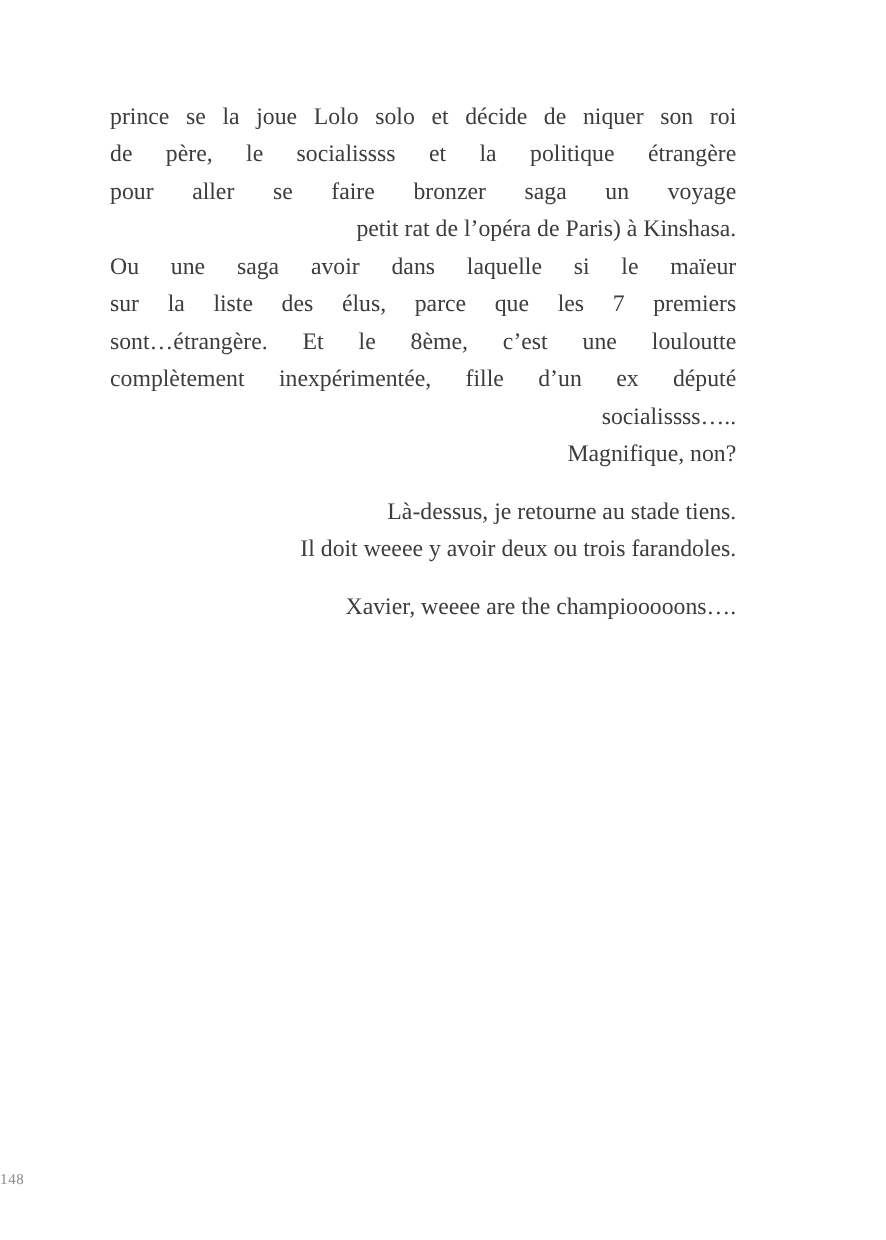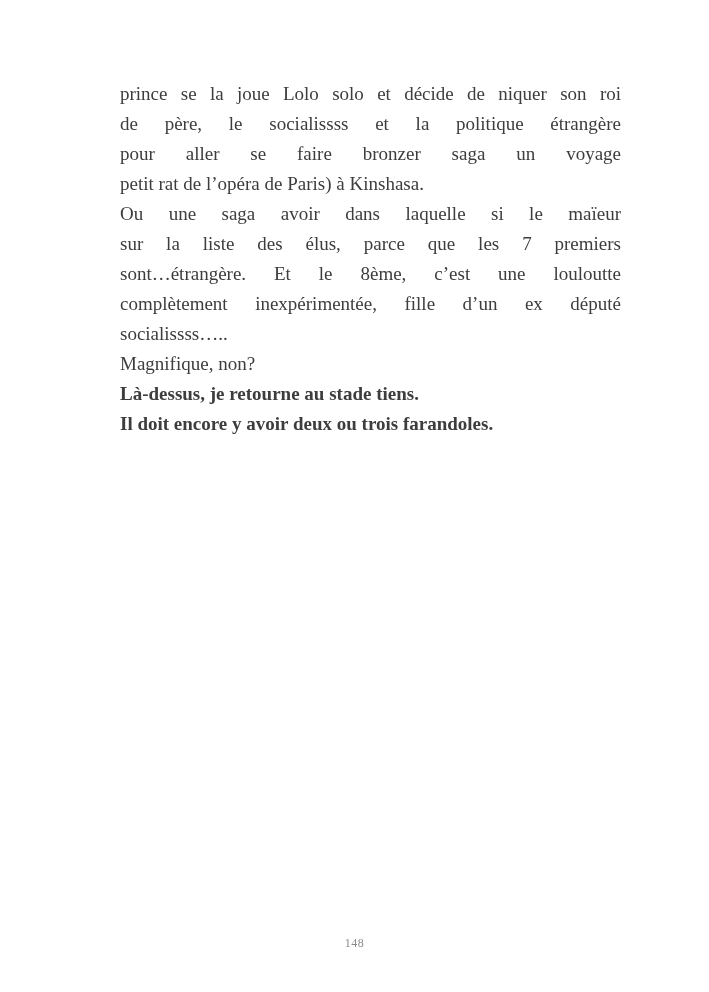--- a/index.html
+++ b/index.html
@@ -14,47 +14,47 @@
     font-family: "Liberation Serif", serif;
     overflow: hidden;
   }
   .page {
     position: absolute;
     inset: 0;
     background: #ffffff;
   }
   .text-block {
     position: absolute;
-    left: 120px;
+    left: 88px;
     top: 79px;
     width: 501px;
     font-size: 19px;
     line-height: 30px;
     color: #3d3d3d;
   }
   .para {
     margin: 0;
   }
   .para.spaced {
-    font-weight: bold;
+    margin-top: 16px;
   }
   .line {
-    text-align: left;
+    text-align: right;
   }
   .line.fill {
     text-align: justify;
     text-align-last: justify;
     text-justify: inter-word;
   }
   .page-number {
     position: absolute;
     left: 0;
     right: 0;
     top: 936px;
-    text-align: center;
+    text-align: left;
     font-size: 12px;
     line-height: 14px;
     letter-spacing: 0.5px;
     color: #8a8a8a;
   }
 </style>
 </head>
 <body>
 
 <div class="page" style="background: rgb(255, 255, 255);">
@@ -70,17 +70,20 @@
         <div class="line fill">sur la liste des élus, parce que les 7 premiers</div>
         <div class="line fill">sont…étrangère. Et le 8ème, c’est une louloutte</div>
         <div class="line fill">complètement inexpérimentée, fille d’un ex député</div>
         <div class="line">socialissss…..</div>
       </div>
       <div class="para">
         <div class="line">Magnifique, non?</div>
       </div>
       <div class="para spaced">
         <div class="line">Là-dessus, je retourne au stade tiens.</div>
-        <div class="line">Il doit encore y avoir deux ou trois farandoles.</div>
+        <div class="line">Il doit weeee y avoir deux ou trois farandoles.</div>
+      </div>
+      <div class="para spaced">
+        <div class="line">Xavier, weeee are the champiooooons….</div>
       </div>
     </div>
   <div class="page-number" style="color: rgb(138, 138, 138);">148</div>
 </div>
 
 </body></html>

